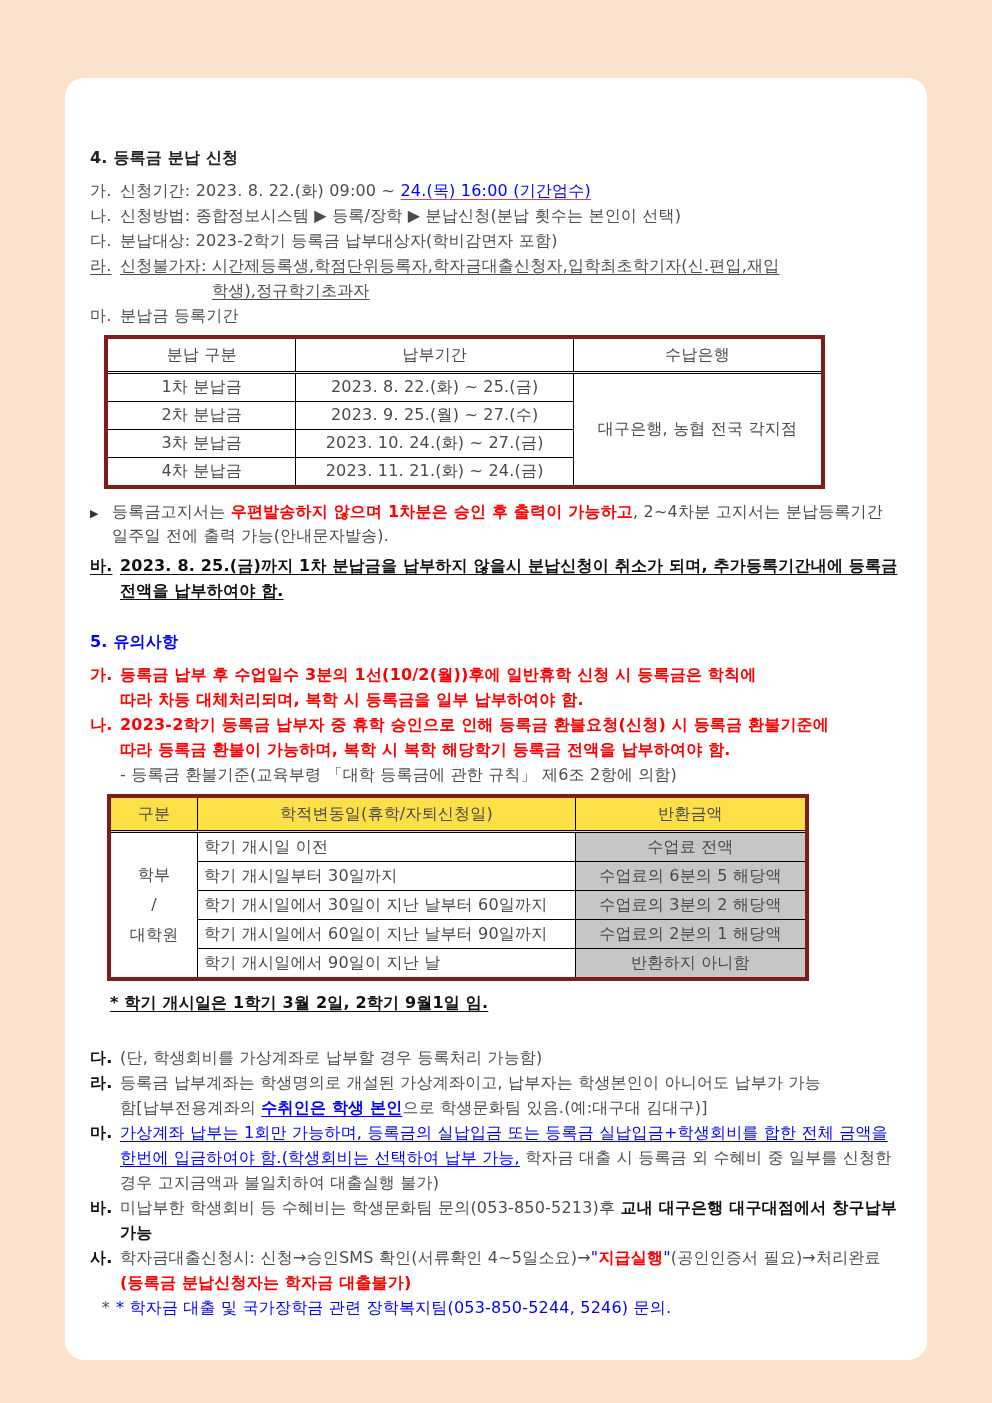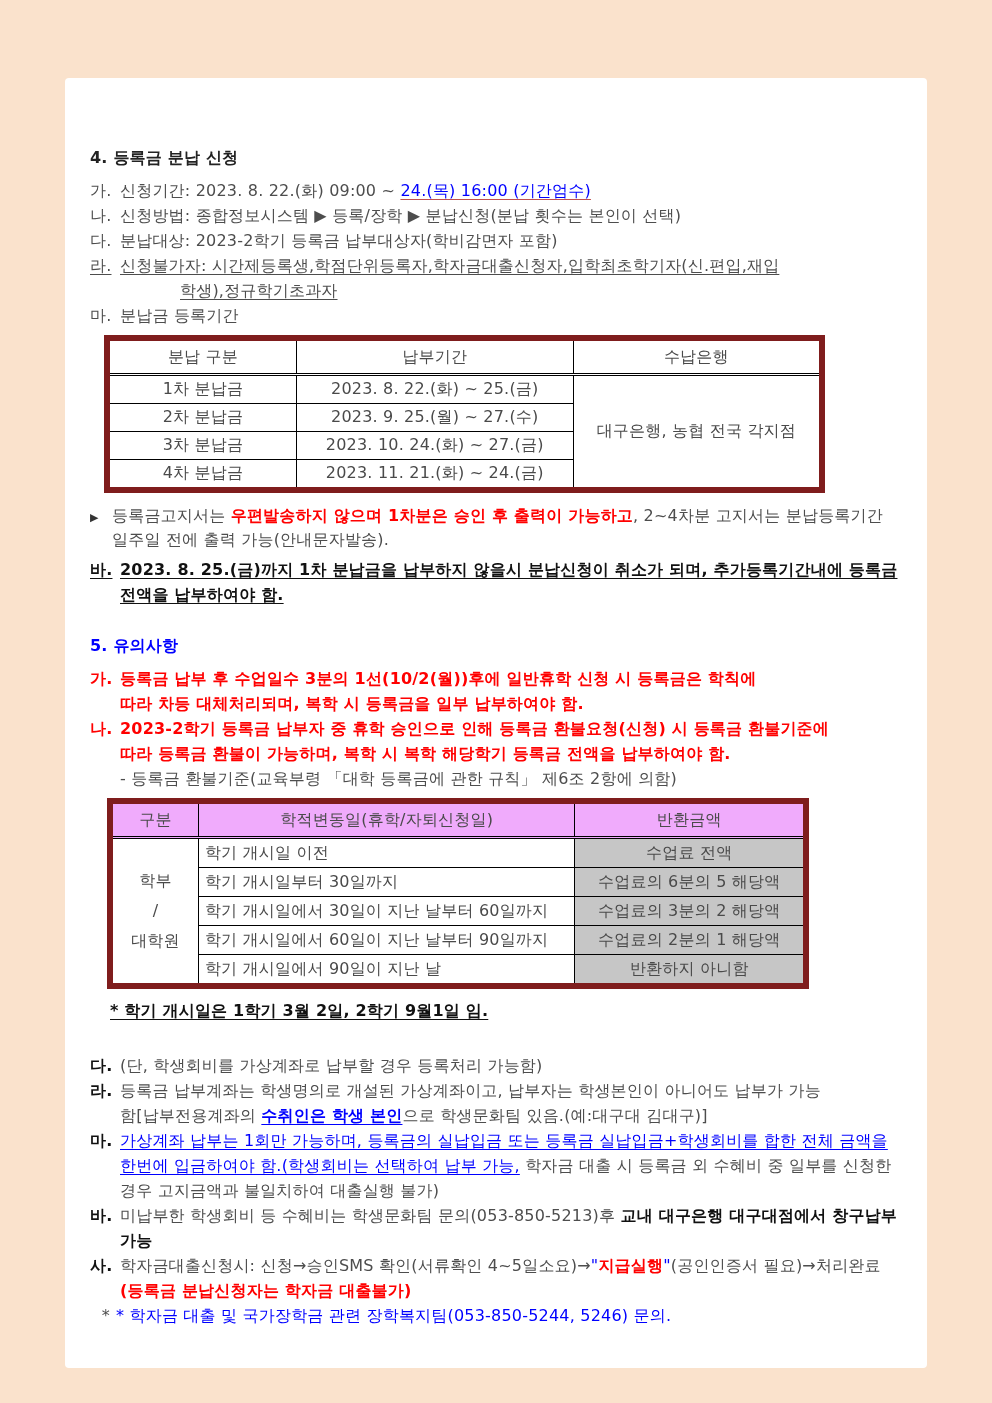--- a/index.html
+++ b/index.html
@@ -4,43 +4,43 @@
 <style>
   html,body{margin:0;padding:0;}
   body{
     width:992px;min-height:1403px;background:#fae2cc;
     font-family:"DejaVu Sans","Liberation Sans",sans-serif;
     font-size:16px;color:#4d4d4d;letter-spacing:0.2px;
     -webkit-font-smoothing:none;
   }
   .card{
     width:862px;min-height:1258px;margin:78px auto 0;background:#ffffff;
-    border-radius:4px;box-sizing:border-box;padding:68px 28px 40px 25px;
+    border-radius:19px;box-sizing:border-box;padding:68px 28px 40px 25px;
   }
   .sec-title{font-weight:bold;color:#222;margin:0 0 8px 0;line-height:24px;}
   .sec-title.blue{color:#0000ff;}
   .item{display:flex;line-height:25px;margin:0;}
   .lbl{flex:0 0 30px;}
   .body{flex:1;min-width:0;}
   .blk{display:block;}
   .u{text-decoration:underline;text-underline-offset:3px;}
   .t-red{color:#ff0000;font-weight:bold;}
   .t-blue{color:#0000ff;font-weight:bold;}
   .t-blue-n{color:#0000ff;font-weight:normal;}
   .t-dark{color:#111;font-weight:bold;}
   .deadline{color:#0000ff;font-weight:normal;text-decoration:underline;
     text-decoration-color:#c0504d;text-underline-offset:3px;}
   .indent2{padding-left:112px;}
-  table{border-collapse:collapse;border:6px solid #7f1d1d;color:#4a4a4a;}
+  table{border-collapse:collapse;border:4px solid #7f1d1d;color:#4a4a4a;}
   td,th{border:1px solid #000;font-weight:normal;padding:1px 6px;text-align:center;}
   thead th{height:30px;border-bottom:3px double #000;}
   .tbl1{width:721px;margin:7px 0 11px 14px;}
   .tbl1 tbody td{height:25px;}
   .tbl2{width:702px;margin:7px 0 9px 17px;}
-  .tbl2 thead th{background:#f0abfc;}
+  .tbl2 thead th{background:#fde047;}
   .tbl2 tbody td{height:26px;}
   .tbl2 td.gray{background:#c6c6c6;text-align:center;}
   .tbl2 td.left{text-align:left;}
   .group-cell{white-space:pre-line;background:#fff;line-height:30px;margin-left:12px;}
   .notice{display:flex;line-height:24px;margin-top:2px;}
   .notice .arrow{flex:0 0 22px;font-size:11px;padding-top:2px;color:#333;}
   .gap-s{margin-top:5px;}
   .gap-m{margin-top:27px;}
   .gap-l{margin-top:30px;}
   .startnote{padding-left:20px;margin-top:3px;line-height:25px;}
@@ -65,21 +65,21 @@
 
     <div class="item">
       <span class="lbl">다.</span>
       <span class="body">분납대상: 2023-2학기 등록금 납부대상자(학비감면자 포함)</span>
     </div>
 
     <div class="item">
       <span class="lbl u">라.</span>
       <span class="body">
         <span class="blk u">신청불가자: 시간제등록생,학점단위등록자,학자금대출신청자,입학최초학기자(신.편입,재입</span>
-        <span class="blk"><span class="u indent2" style="padding-left:0;margin-left:60px;display:inline-block;">학생),정규학기초과자</span></span>
+        <span class="blk"><span class="u indent2" style="padding-left:0;margin-left:92px;display:inline-block;">학생),정규학기초과자</span></span>
       </span>
     </div>
 
     <div class="item">
       <span class="lbl">마.</span>
       <span class="body">분납금 등록기간</span>
     </div>
 
     <table class="tbl1">
       <colgroup>

